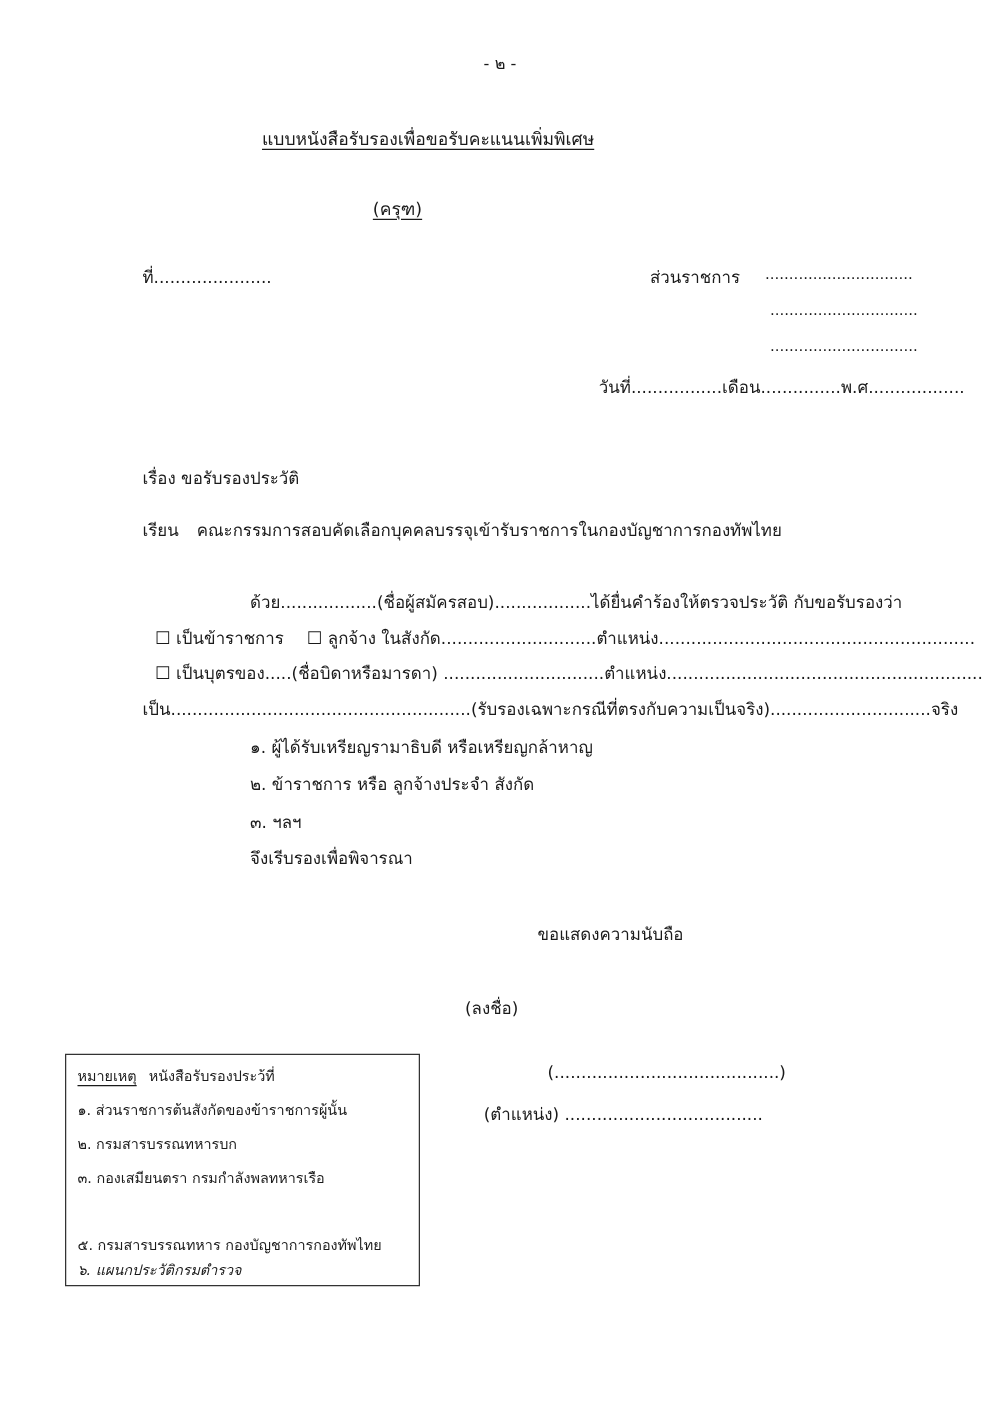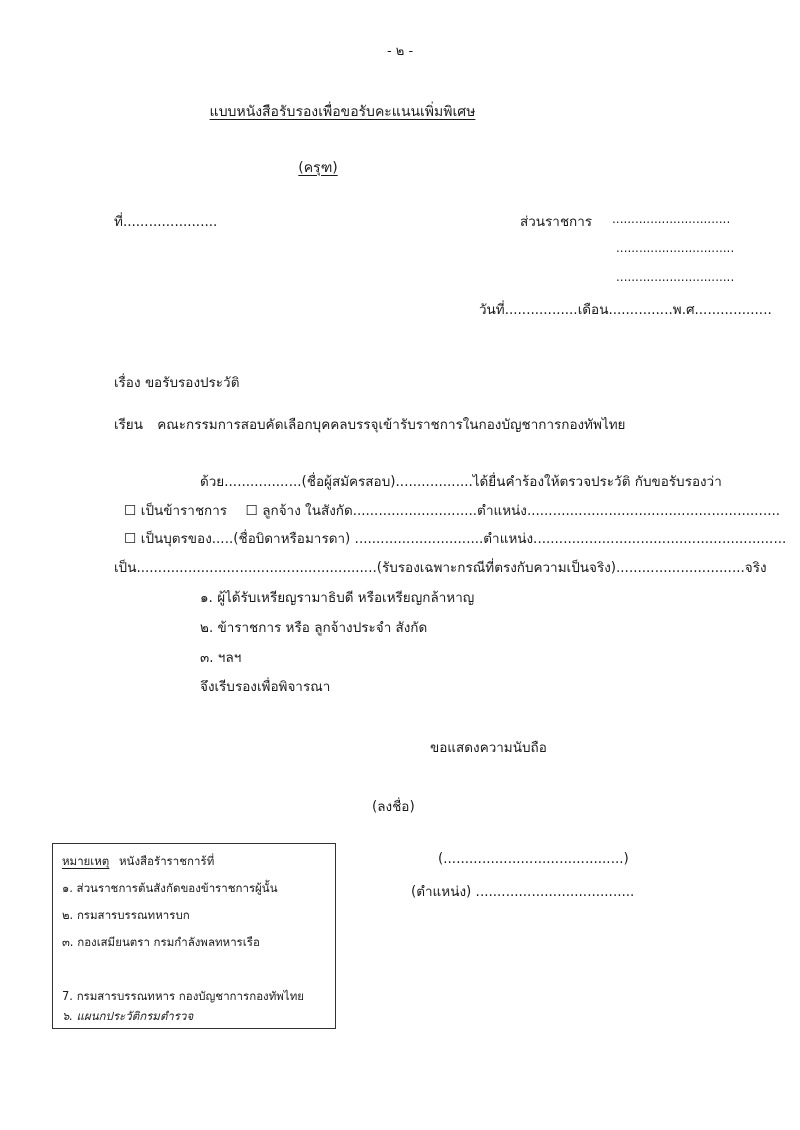--- a/index.html
+++ b/index.html
@@ -65,25 +65,25 @@
 <div class="abs" style="left:114px; top:556px;">เป็น........................................................(รับรองเฉพาะกรณีที่ตรงกับความเป็นจริง)..............................จริง</div>
 
 <div class="abs" style="left:200px; top:586px;">๑. ผู้ได้รับเหรียญรามาธิบดี หรือเหรียญกล้าหาญ</div>
 <div class="abs" style="left:200px; top:616px;">๒. ข้าราชการ หรือ ลูกจ้างประจำ สังกัด</div>
 <div class="abs" style="left:200px; top:646px;">๓. ฯลฯ</div>
 <div class="abs" style="left:200px; top:675px;">จึงเรีบรองเพื่อพิจารณา</div>
 
 <div class="abs" style="left:430px; top:736px;">ขอแสดงความนับถือ</div>
 <div class="abs" style="left:372px; top:795px;">(ลงชื่อ)</div>
 <div class="abs" style="left:438px; top:850px;">(..........................................)</div>
-<div class="abs" style="left:411px; top:880px;">(ตำแหน่ง) .....................................</div>
+<div class="abs" style="left:387px; top:880px;">(ตำแหน่ง) .....................................</div>
 
 <div class="box">
   <div class="line" style="top:8px;">
     <span class="u">หมายเหตุ</span>
-    <span style="margin-left:6px;">หนังสือรัาราชการ้ที่</span>
+    <span style="margin-left:6px;">หนังสือรับรองประว้ที่</span>
   </div>
   <div class="line" style="top:35px;">๑. ส่วนราชการต้นสังกัดของข้าราชการผู้นั้น</div>
   <div class="line" style="top:62px;">๒. กรมสารบรรณทหารบก</div>
   <div class="line" style="top:89px;">๓. กองเสมียนตรา กรมกำลังพลทหารเรือ</div>
-  <div class="line" style="top:143px;">7. กรมสารบรรณทหาร กองบัญชาการกองทัพไทย</div>
+  <div class="line" style="top:143px;">๕. กรมสารบรรณทหาร กองบัญชาการกองทัพไทย</div>
   <div class="line" style="top:163px;font-style:italic;">๖. แผนกประวัติกรมตำรวจ</div>
 </div>
 
 </body></html>

